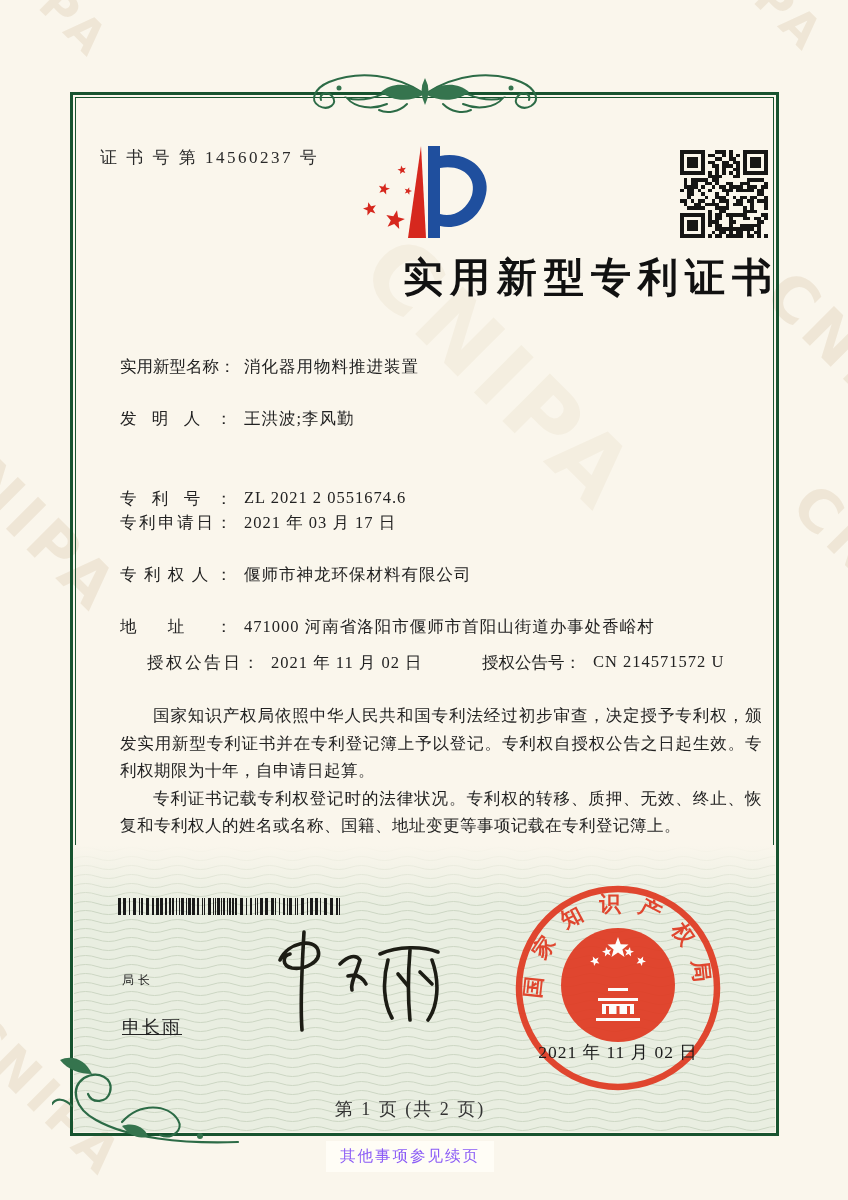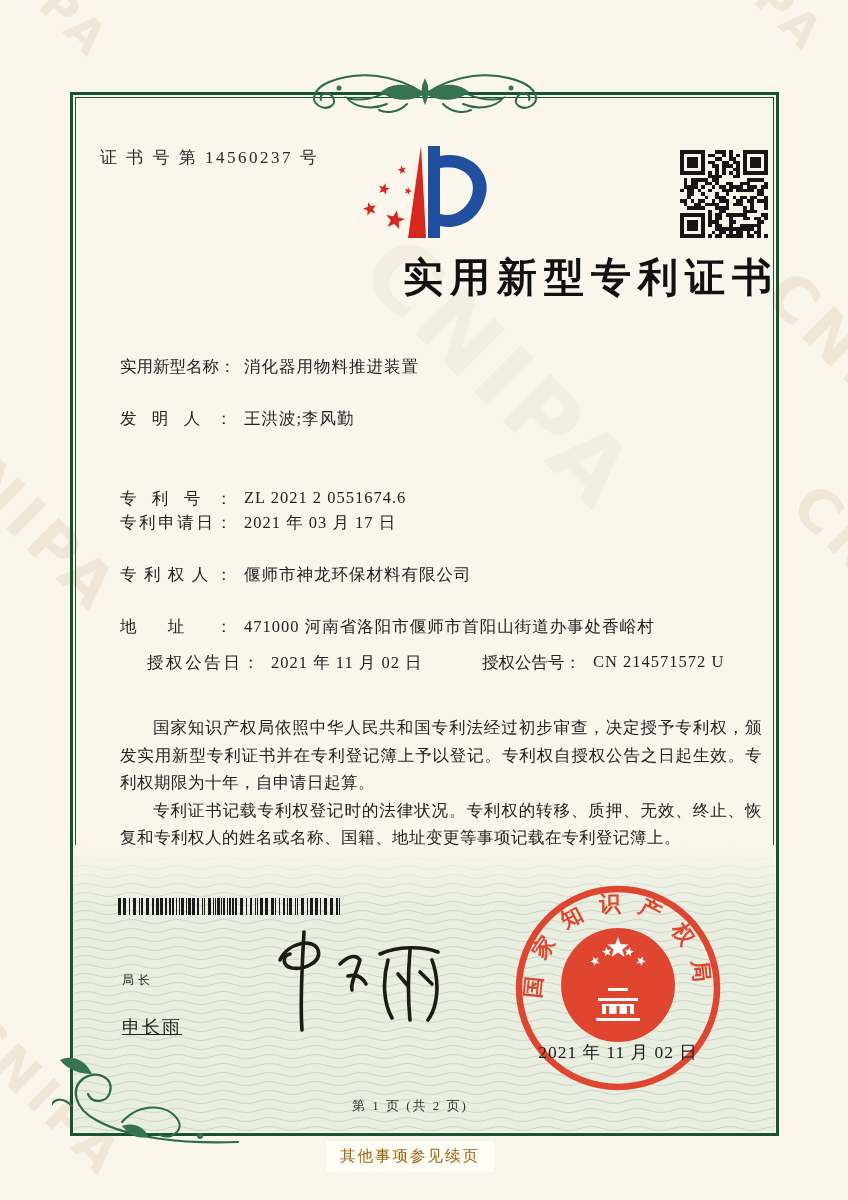--- a/index.html
+++ b/index.html
@@ -39,45 +39,45 @@
     color:#222; z-index:6;
   }
   .flabel{
     display:inline-block; width:112px; text-align:justify; text-align-last:justify;
     vertical-align:top;
   }
   .fvalue{margin-left:12px; letter-spacing:1px;}
   .grant-no{position:absolute; left:335px; top:0;}
   .body-text{
     position:absolute; left:120px; top:702px; width:642px; font-size:16.5px;
-    line-height:27.5px; text-align:justify; z-index:6;margin-top:12px;
+    line-height:27.5px; text-align:justify; z-index:6;
   }
   .body-text p{margin:0; text-indent:2em; letter-spacing:0.5px;}
   
   .wave-zone{position:absolute; left:74px; top:845px; z-index:4;}
   .wave-fade{
     position:absolute; left:74px; top:845px; width:701px; height:60px; z-index:5;
     background:linear-gradient(#faf6ec, rgba(250,246,236,0));
   }
   .barcode{position:absolute; left:118px; top:898px; z-index:6;}
   .signoff-title{position:absolute; left:122px; top:972px; font-size:12px; letter-spacing:4px; z-index:6;}
   .signoff-name{position:absolute; left:122px; top:1015px; font-size:18px; letter-spacing:2px; z-index:6;text-decoration:underline;}
   .signature{position:absolute; left:252px; top:926px; z-index:7;}
   .seal{position:absolute; left:512px; top:882px; width:212px; height:212px; z-index:7; opacity:.93;}
   .seal-date{
     position:absolute; left:512px; top:1040px; width:212px; text-align:center;
     font-size:17.5px; color:#1c1c1c; letter-spacing:1px; z-index:8; white-space:nowrap;
   }
   .page-number{
     position:absolute; left:70px; top:1097px; width:680px; text-align:center;
-    font-size:13px; letter-spacing:2px; color:#333; z-index:6;
+    font-size:18px; letter-spacing:2px; color:#333; z-index:6;
   }
   .cont-note{
     position:absolute; left:326px; top:1141px; padding:5px 14px;
-    background:#fffdf6; font-size:15.5px; letter-spacing:2px; color:#a16207; z-index:6;
+    background:#fffdf6; font-size:15.5px; letter-spacing:2px; color:#8b5cf6; z-index:6;
   }
   .orn-top{position:absolute; left:295px; top:58px; z-index:4;}
   .orn-bl{position:absolute; left:52px; top:1046px; z-index:5;}
 </style>
 </head>
 <body>
 
 <div class="page">
 
   <span class="wm" style="left:-55px; top:-42px; font-size:46px;">CNIPA</span>

